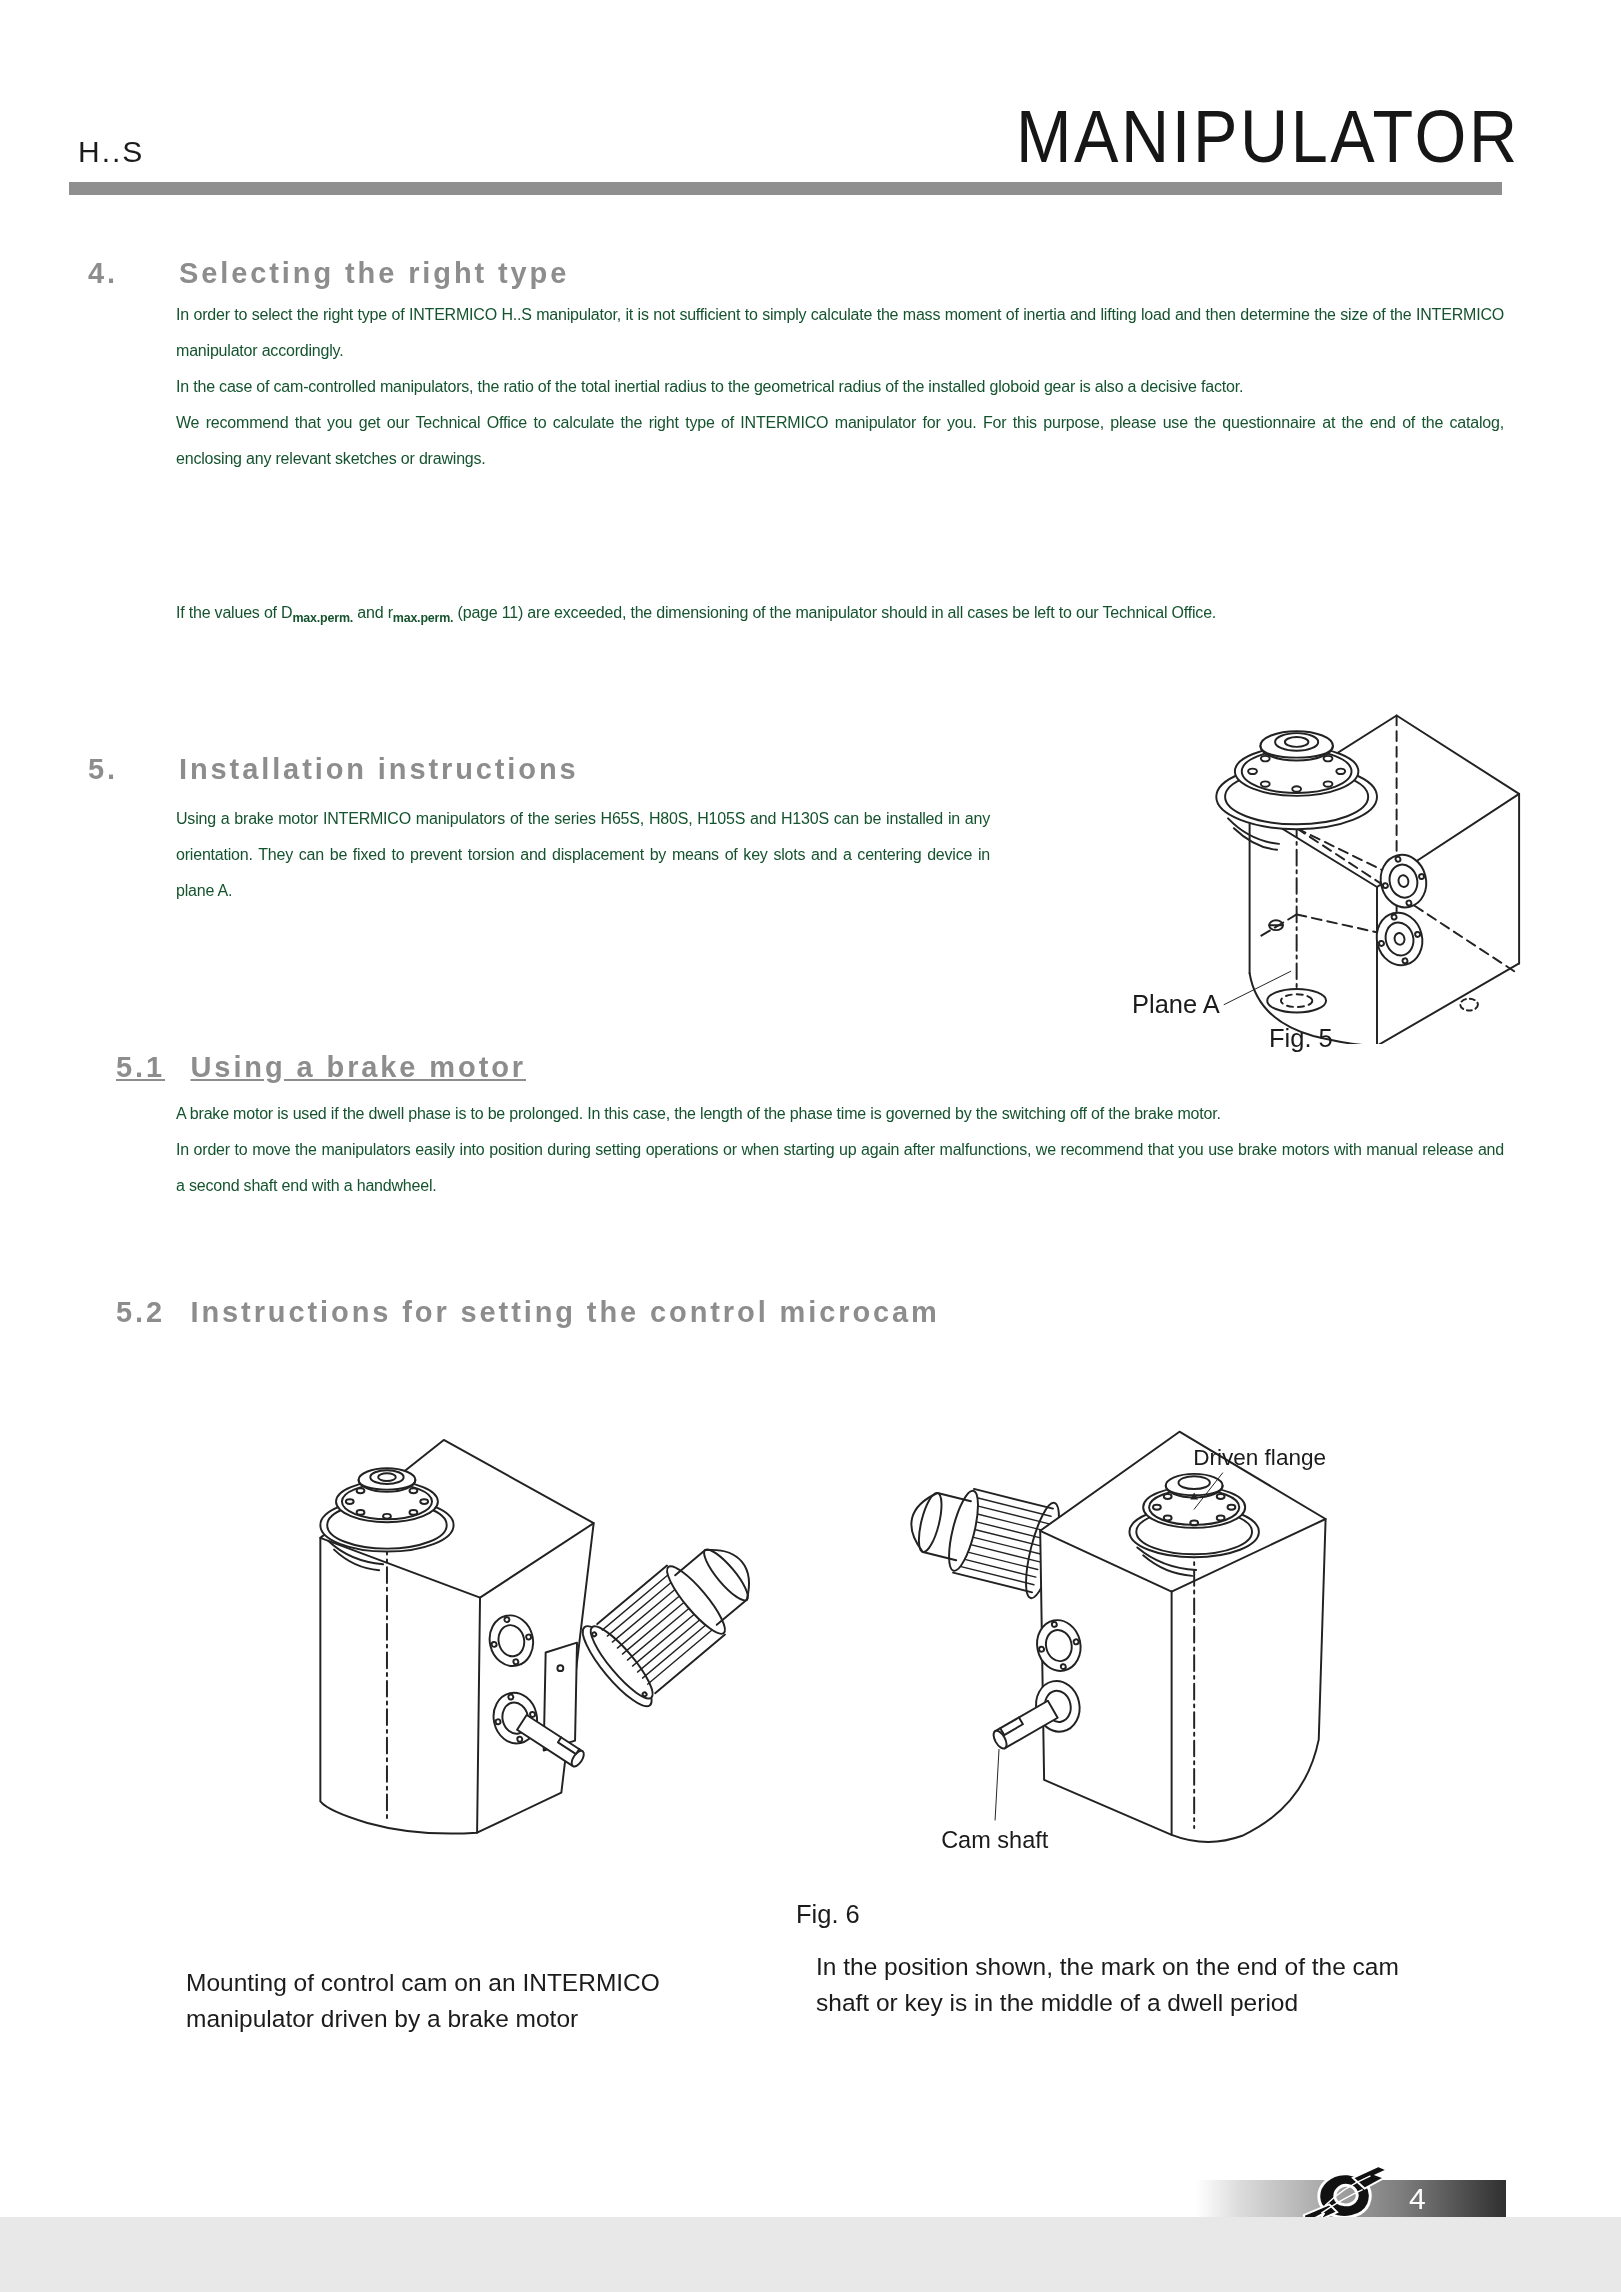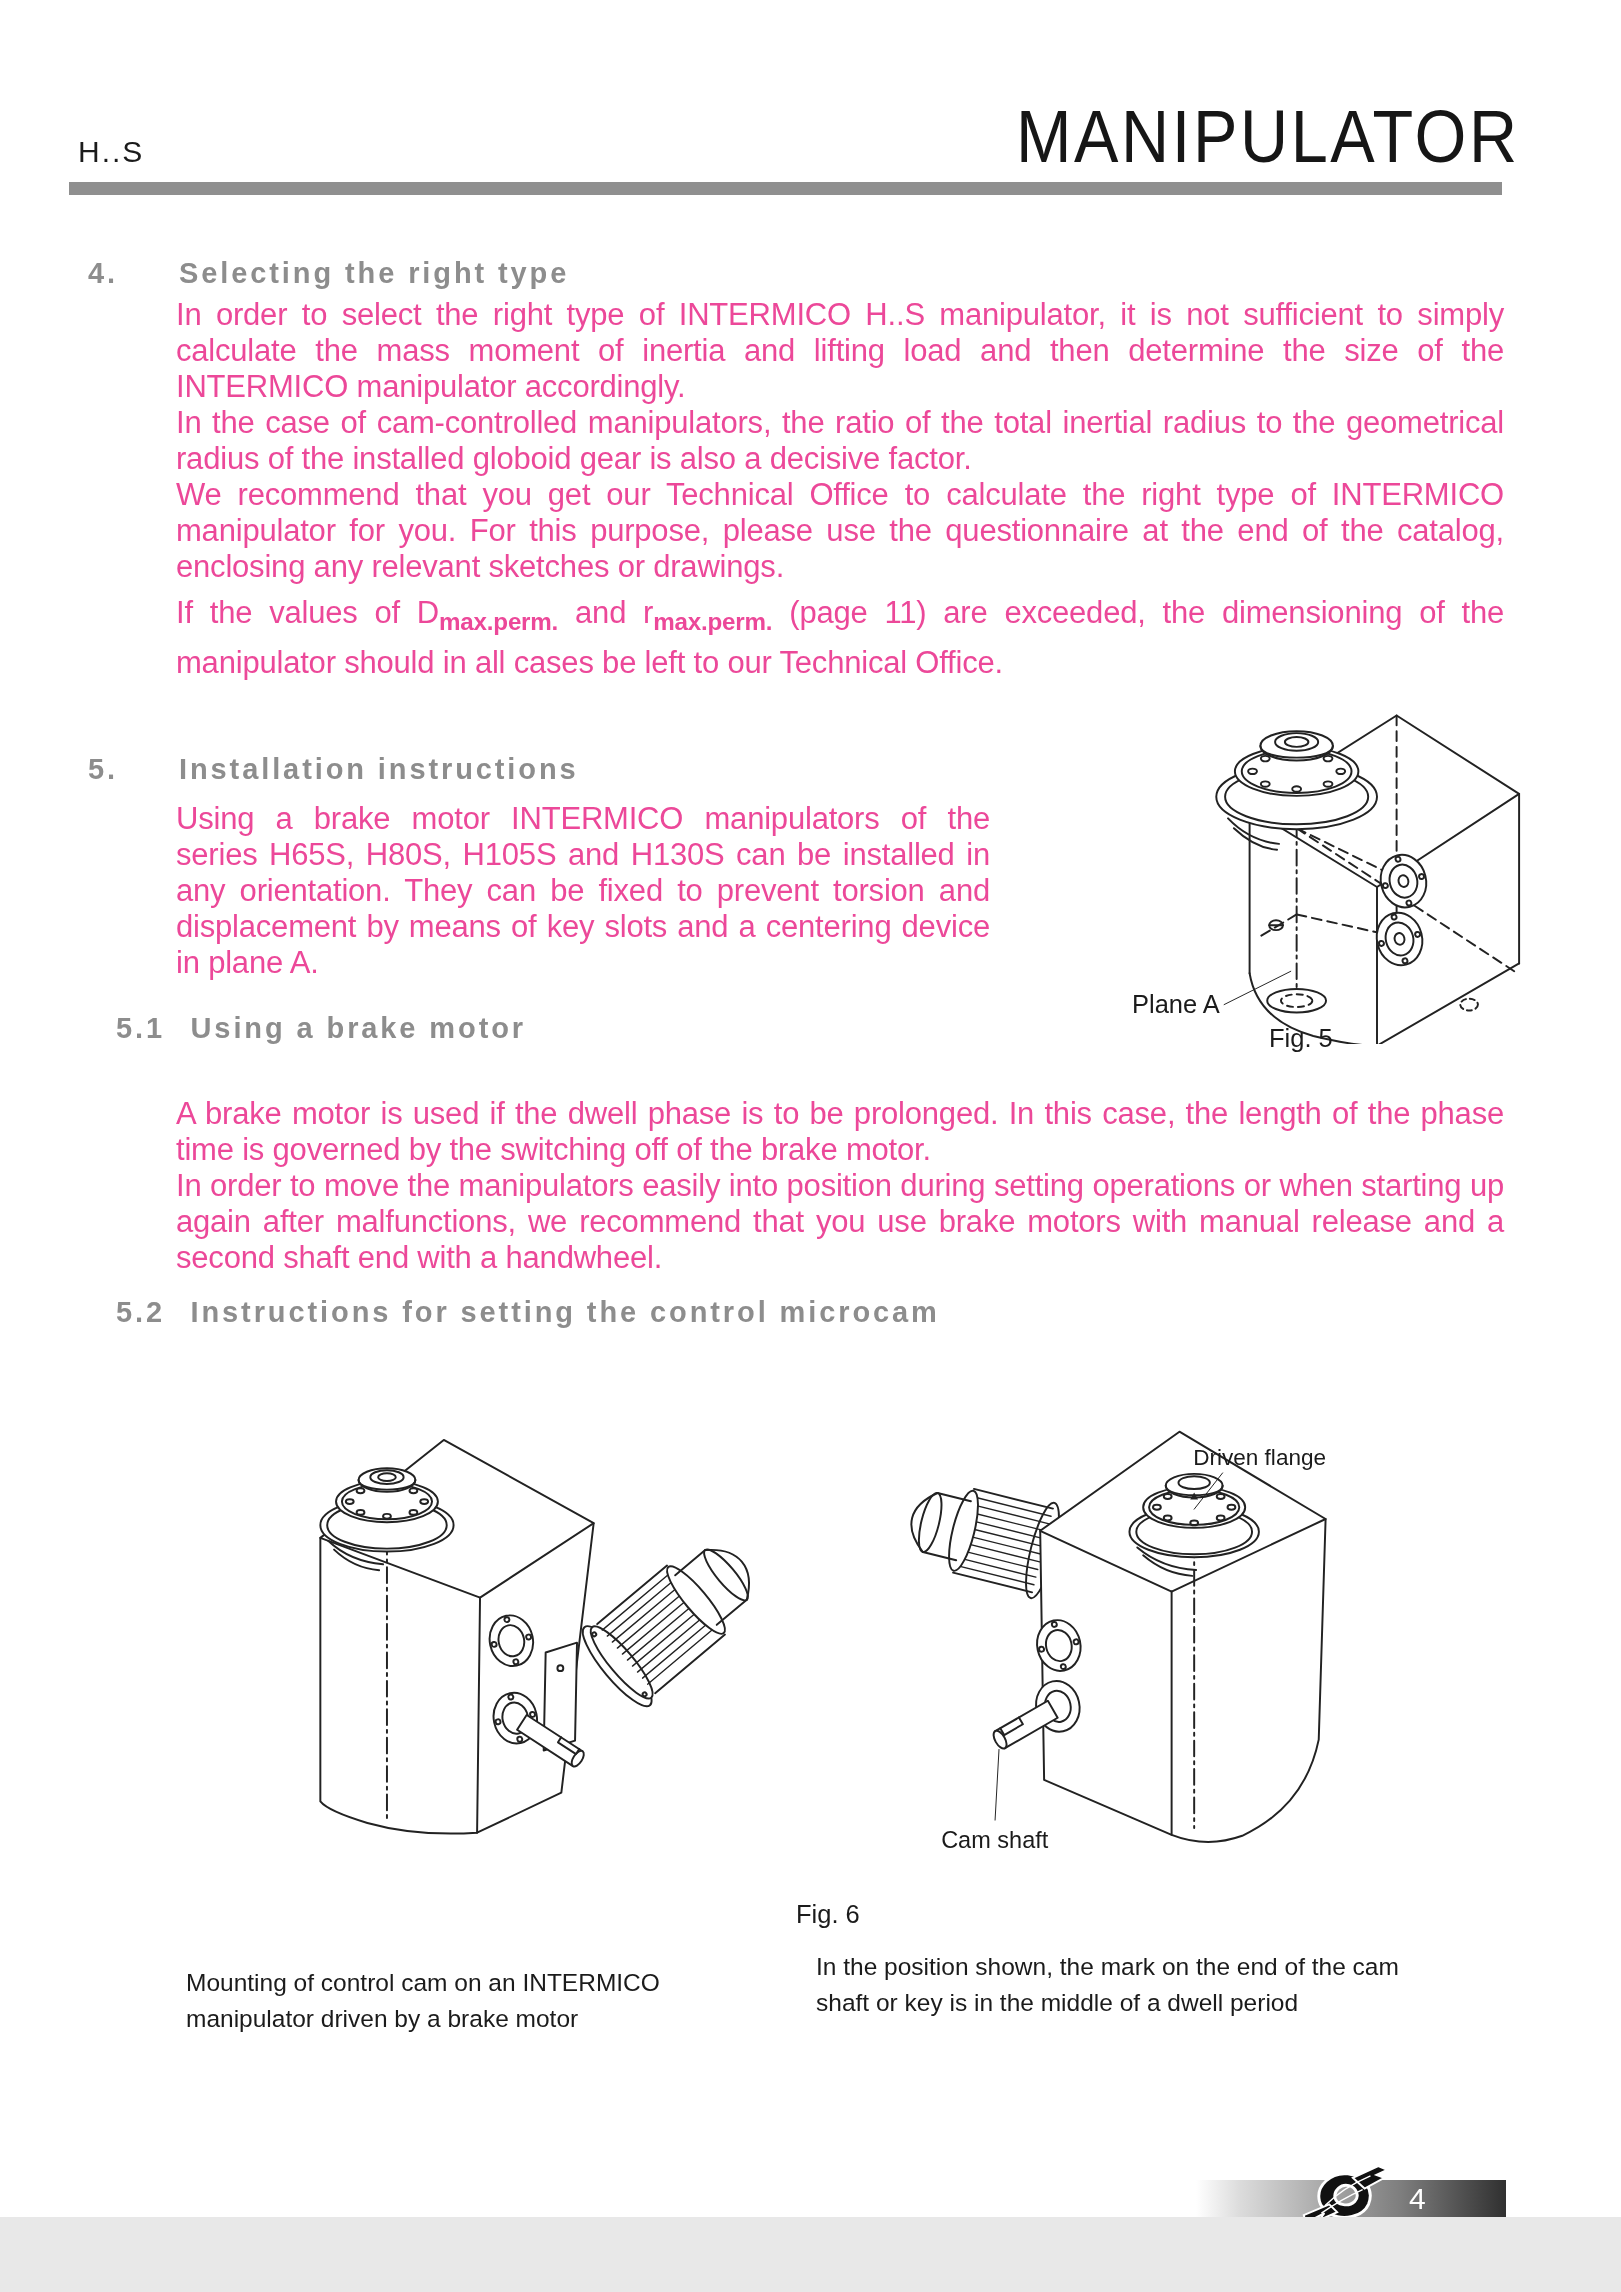--- a/index.html
+++ b/index.html
@@ -9,22 +9,22 @@
   .model{position:absolute;left:78px;top:135px;font-size:30px;letter-spacing:2px;color:#1b1b1b;}
   .brand{position:absolute;right:120px;top:102px;font-size:74px;line-height:69px;letter-spacing:2.9px;
          transform:scaleX(0.9);transform-origin:right bottom;white-space:nowrap;color:#161616;}
   .rule{position:absolute;left:69px;top:182px;width:1433px;height:12.7px;background:#8f8f8f;}
   
   .sec-head{position:absolute;display:flex;color:#8d8d8d;font-weight:bold;font-size:29px;
             letter-spacing:2.9px;white-space:nowrap;}
   .sec-head .num{width:91px;flex:0 0 auto;}
   .sec-head.sub .num{width:auto;margin-right:25.5px;}
   
-  .body-text{position:absolute;font-size:31px;line-height:36px;text-align:justify;
-             letter-spacing:-0.2px;color:#ec4899;}
+  .body-text{position:absolute;font-size:16px;line-height:36px;text-align:justify;
+             letter-spacing:-0.2px;color:#14532d;}
   .body-text p{margin:0;}
   sub{font-size:0.78em;font-weight:bold;}
   
   .figlabel{position:absolute;font-size:25.5px;color:#1b1b1b;}
   .fig-caption{position:absolute;font-size:24.5px;line-height:36px;color:#1b1b1b;}
   .drawing{position:absolute;}
   .drawlabel{font-family:"Liberation Sans",sans-serif;fill:#1b1b1b;}
   
   .footer-bar{position:absolute;left:1196px;top:2180px;width:310px;height:41px;
       background:linear-gradient(90deg,#ffffff 0%,#dcdcdc 14%,#ababab 40%,#7e7e7e 66%,#474747 90%,#303030 100%);}
@@ -122,21 +122,21 @@
         <path d="M131,66 C131,82 205,82 205,66"></path>
         <ellipse cx="168" cy="62" rx="22" ry="9" fill="#fff"></ellipse>
           <ellipse cx="168" cy="62" rx="12" ry="5"></ellipse>
       </g>
       <path d="M94,330 L162,296" stroke-width="1"></path>
     </g>
     <text class="drawlabel" x="0" y="339" font-size="26">Plane A</text>
   </svg>
   <div class="figlabel" style="left:1269px;top:1024px;">Fig. 5</div>
 
-  <div class="sec-head sub" style="left:116px;top:1012px;">
+  <div class="sec-head sub" style="left:116px;top:1051px;text-decoration:underline;">
     <span class="num">5.1</span>
     <span>Using a brake motor</span>
   </div>
   <div class="body-text" style="left:176px;top:1096px;width:1328px;">
     <p>A brake motor is used if the dwell phase is to be prolonged. In this case, the length of the phase time is governed by the switching off of the brake motor.</p>
     <p>In order to move the manipulators easily into position during setting operations or when starting up again after malfunctions, we recommend that you use brake motors with manual release and a second shaft end with a handwheel.</p>
   </div>
 
   <div class="sec-head sub" style="left:116px;top:1296px;">
     <span class="num">5.2</span>

